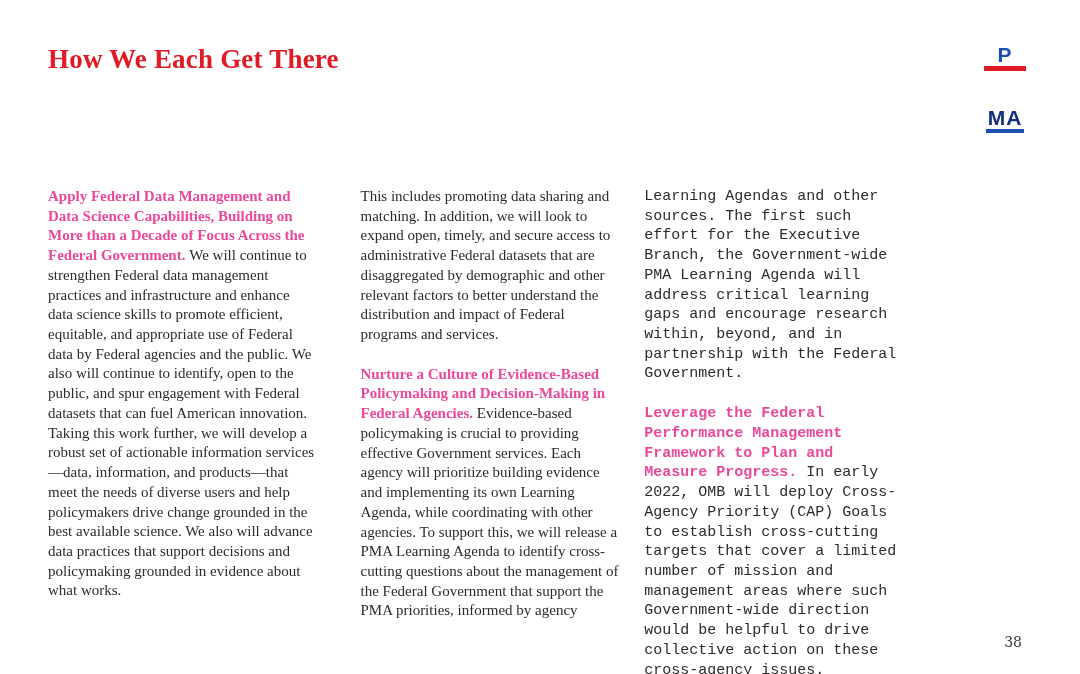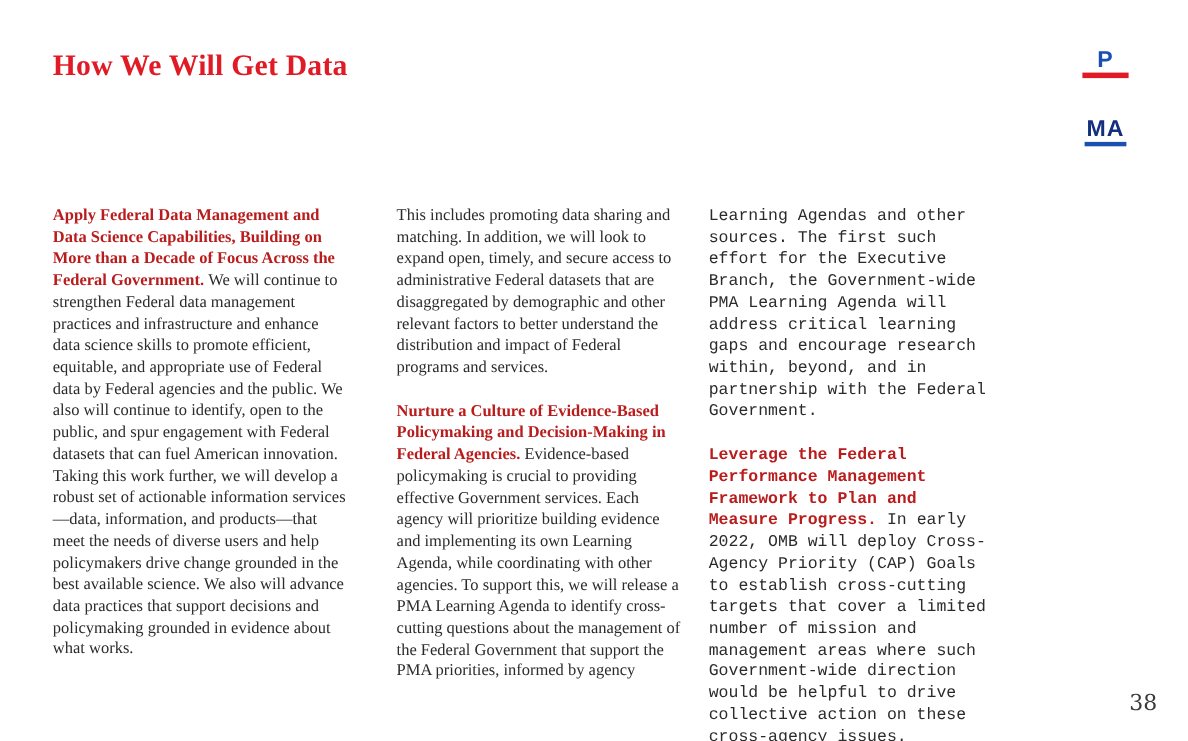--- a/index.html
+++ b/index.html
@@ -70,39 +70,39 @@
     margin-top: 54px;
     width: 856px;
   }
   .col { font-size: 15px; line-height: 1.315; }
   .col-1 { width: 276px; margin-right: 15px; }
   .col-2 { width: 268px; margin-right: 22px; margin-left: 28px; }
   .col-3 { width: 266px; font-family: Liberation Mono, monospace; }
   .col p { margin: 0 0 20px 0; }
   .section-heading {
     font-weight: 700;
-    color: #b91c1c;
+    color: #ec4899;
   }
   .section-heading::after { content: " "; }
   .page-number {
     position: absolute;
-    right: 28px;
+    right: 58px;
     bottom: 24px;
-    font-size: 20px;
+    font-size: 14px;
     color: #3a3a3a;
     font-family: "DejaVu Serif", serif;
   }
 </style>
 </head>
 <body>
 
 <div class="page">
 
   <div class="page-header">
-    <h1 class="page-title">How We Will Get Data</h1>
+    <h1 class="page-title">How We Each Get There</h1>
 
     <div class="logo">
       <span class="logo-p">P</span>
       <div class="bar-red"></div>
       <span class="logo-ma">MA</span>
       <div class="bar-blue"></div>
     </div>
   </div>
 
   <div class="columns">

